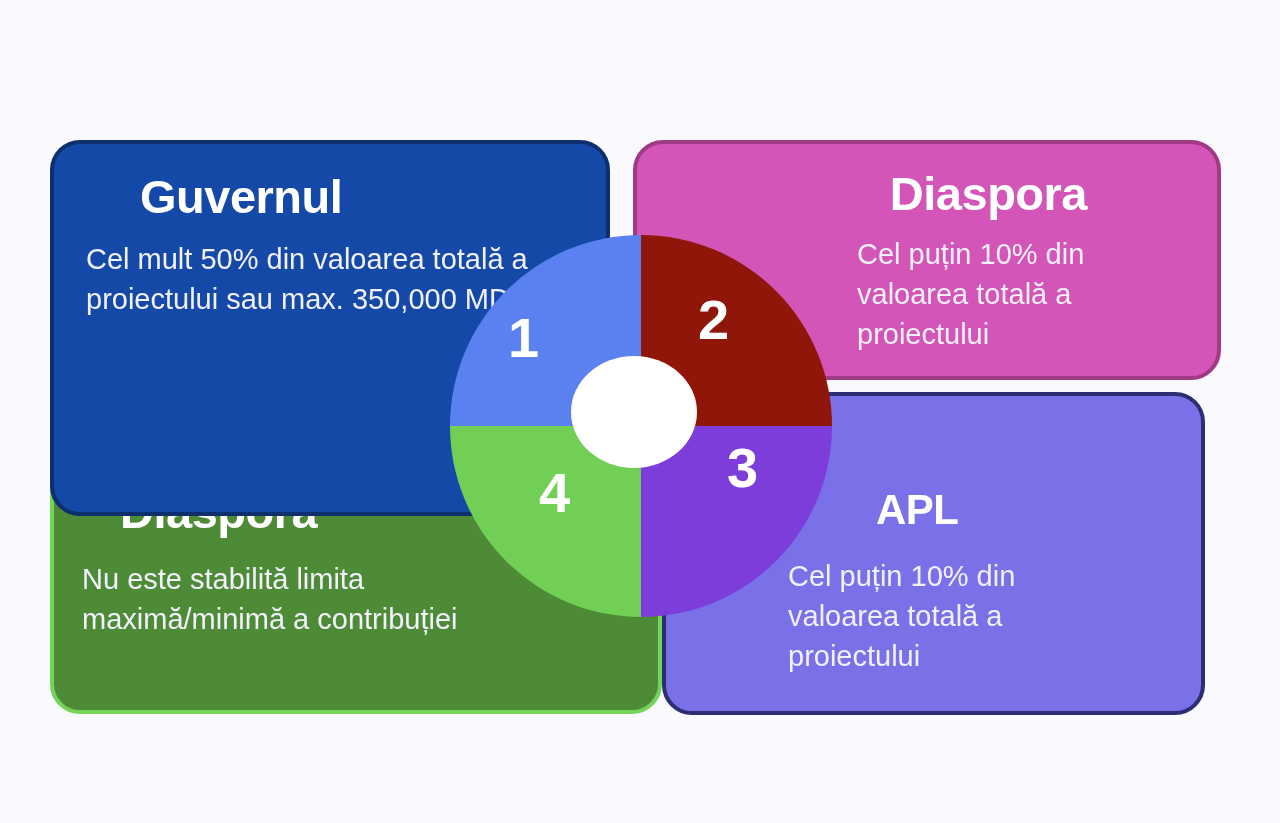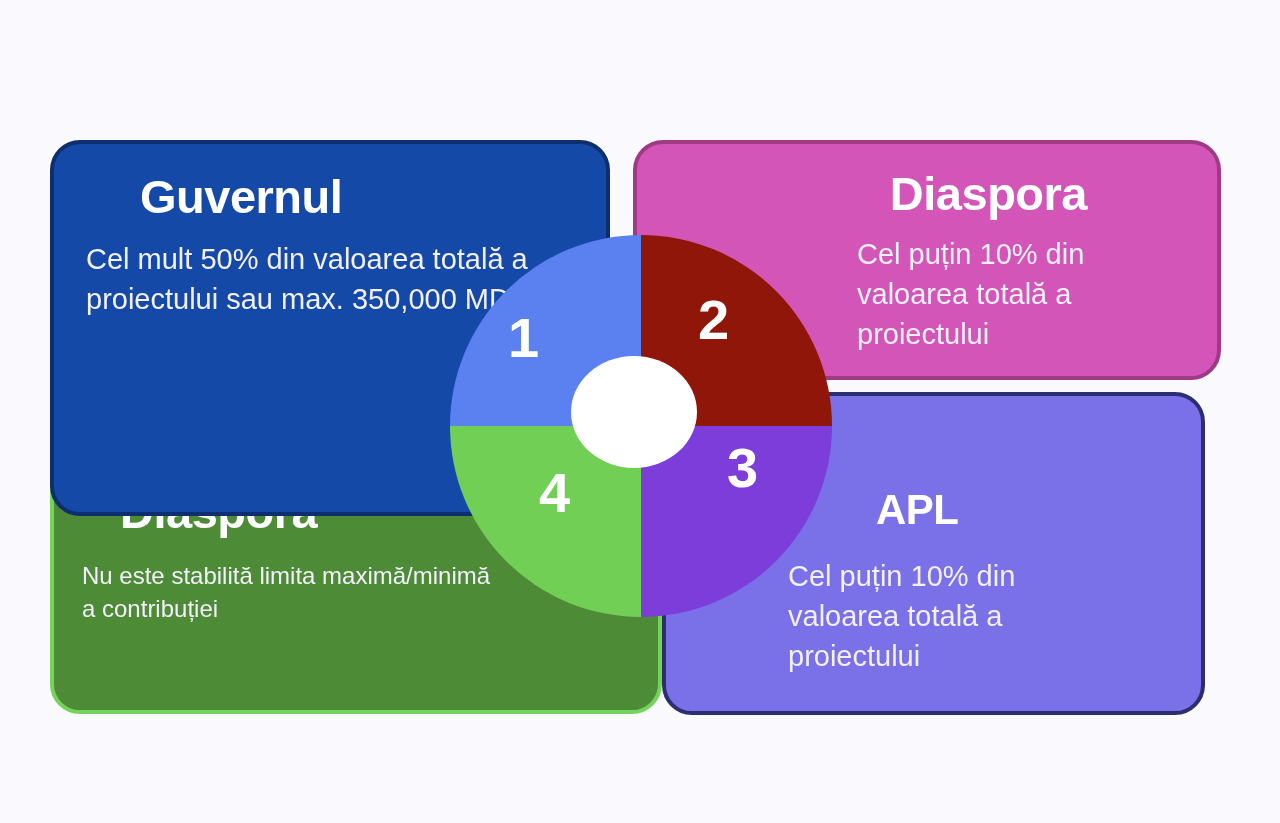--- a/index.html
+++ b/index.html
@@ -70,21 +70,21 @@
 
   
   #card-donator {
     left: 50px; top: 432px;
     width: 612px; height: 282px;
     background: #4e8b36;
     border: 4px solid #74d45a;
     z-index: 2;
   }
   #card-donator .card-title { left: 66px; top: 48px; font-size: 47px; }
-  #card-donator .card-body  { left: 28px; top: 123px; width: 420px; font-size: 24px; }
+  #card-donator .card-body  { left: 28px; top: 123px; width: 420px; font-size: 29px; }
 
   
   #card-apl {
     left: 662px; top: 392px;
     width: 543px; height: 323px;
     background: #7a70e8;
     border: 4px solid #2b2f72;
     z-index: 1;
   }
   #card-apl .card-title { left: 210px; top: 90px; font-size: 42px; }

